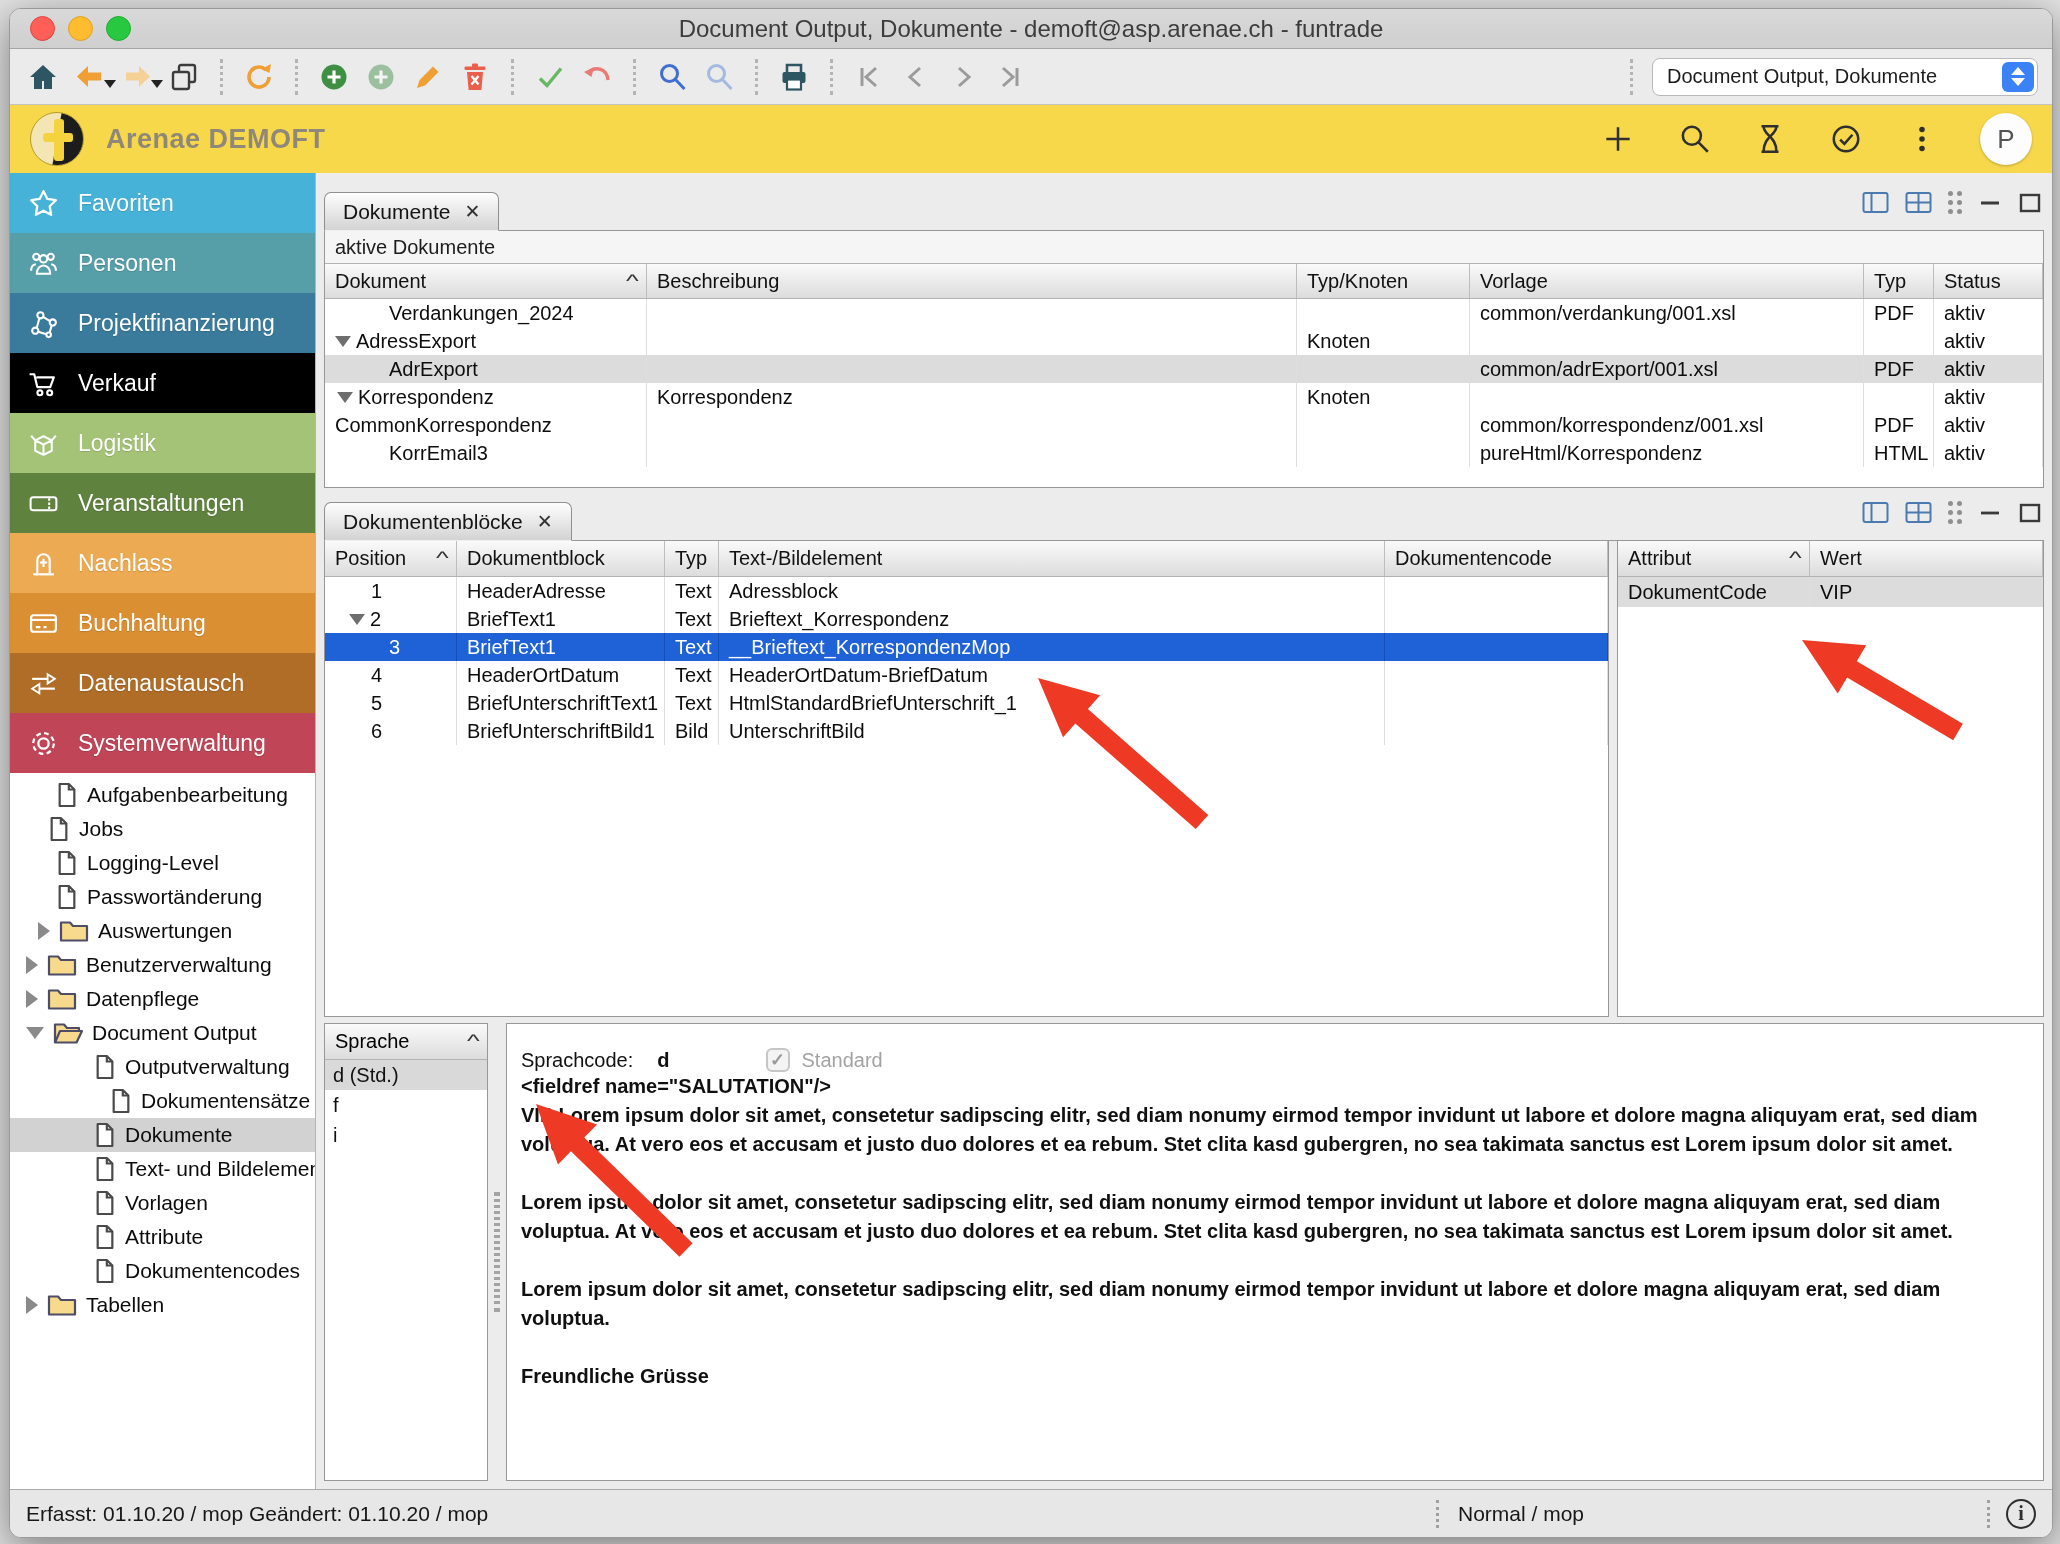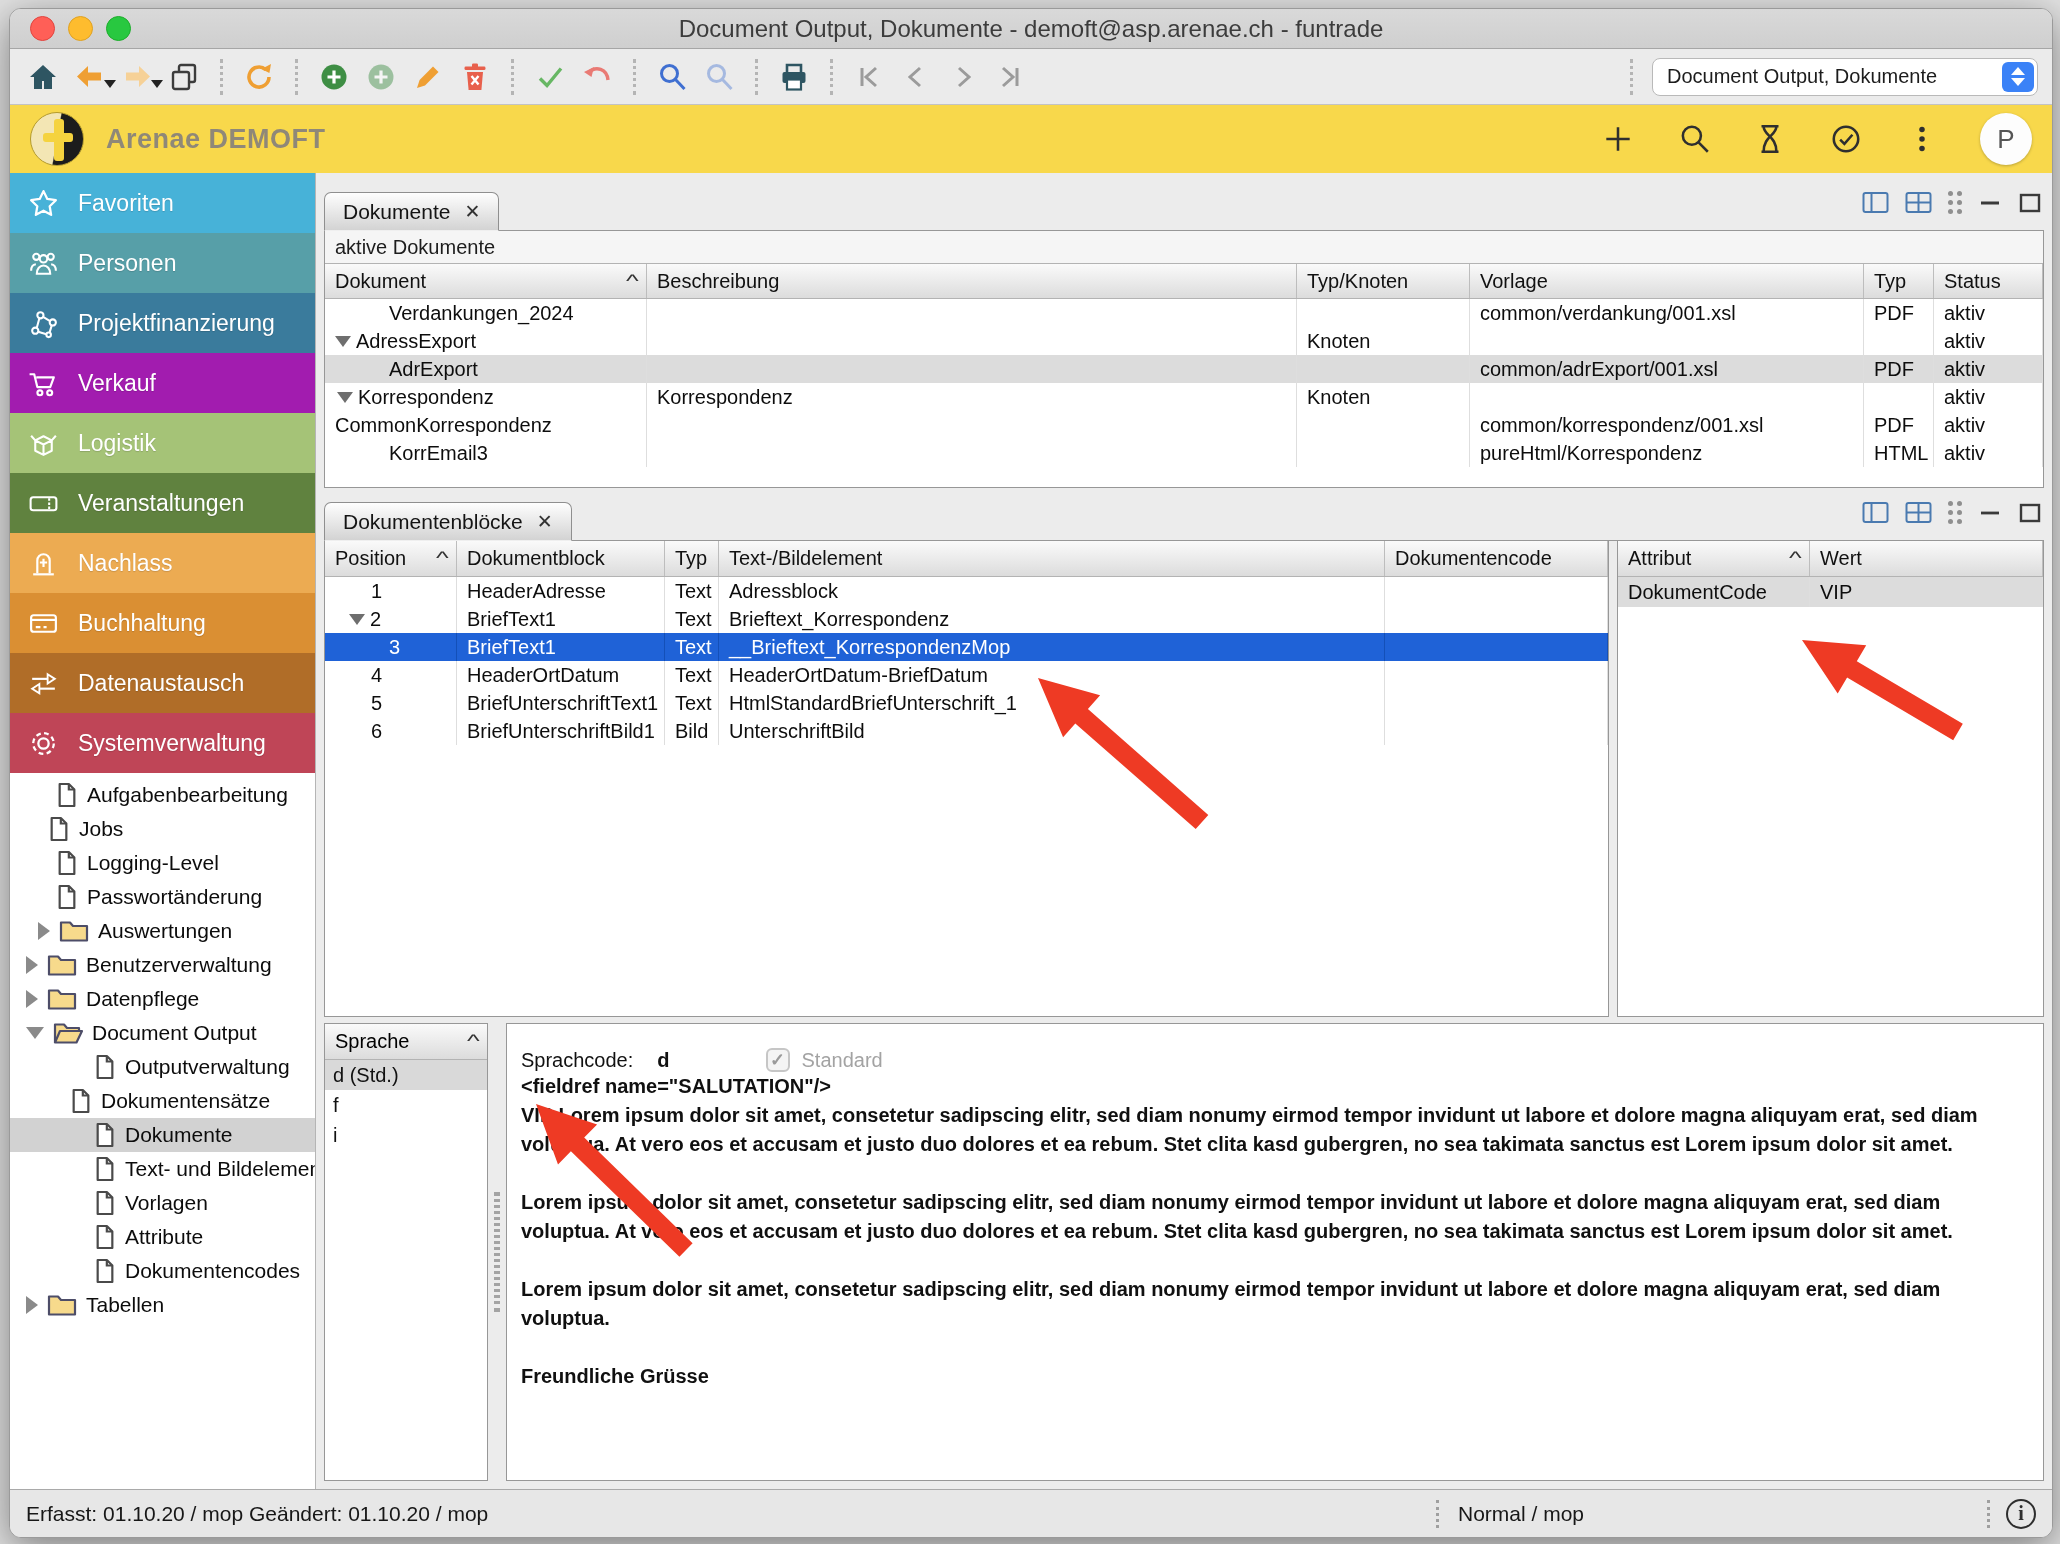--- a/index.html
+++ b/index.html
@@ -331,21 +331,21 @@
               <svg viewBox="0 0 32 32" fill="none" stroke="#fff" stroke-width="2">
                 <circle cx="8" cy="23" r="3"></circle>
                 <circle cx="13" cy="8" r="3"></circle>
                 <circle cx="25" cy="15" r="3"></circle>
                 <circle cx="21" cy="27" r="2.2"></circle>
                 <path d="M9.5 20.2L12 11M15.6 9.6l6.8 4.2M24 17.8l-2 6.6M10.8 24l8 2.4"></path>
               </svg>
             </span>
             <span class="mlabel">Projektfinanzierung</span>
           </div>
-          <div class="module" style="background: #a21caf;">
+          <div class="module" style="background: #000000;">
             <span class="mico">
               <svg viewBox="0 0 32 32" fill="none" stroke="#fff" stroke-width="2.1" stroke-linejoin="round">
                 <path d="M2.5 7h4.5l3 12.5h12.5L26 10H9"></path>
                 <circle cx="12.5" cy="25" r="2.4"></circle>
                 <circle cx="22" cy="25" r="2.4"></circle>
               </svg>
             </span>
             <span class="mlabel">Verkauf</span>
           </div>
           <div class="module" style="background: rgb(165, 195, 119);">
@@ -484,21 +484,21 @@
           </div>
           <div class="tree-row" style="padding-left: 84px;">
             <span class="ticon page">
               <svg viewBox="0 0 24 28">
                 <path d="M4 2h10l6 6v18H4z" fill="#fff" stroke="#4a4a4a" stroke-width="2.4" stroke-linejoin="round"></path>
                 <path d="M14 2v6h6" fill="none" stroke="#4a4a4a" stroke-width="2.4"></path>
               </svg>
             </span>
             <span>Outputverwaltung</span>
           </div>
-          <div class="tree-row" style="padding-left: 60px;">
+          <div class="tree-row" style="padding-left: 100px;">
             <span class="ticon page">
               <svg viewBox="0 0 24 28">
                 <path d="M4 2h10l6 6v18H4z" fill="#fff" stroke="#4a4a4a" stroke-width="2.4" stroke-linejoin="round"></path>
                 <path d="M14 2v6h6" fill="none" stroke="#4a4a4a" stroke-width="2.4"></path>
               </svg>
             </span>
             <span>Dokumentensätze</span>
           </div>
           <div class="tree-row selected" style="padding-left: 84px;">
             <span class="ticon page">

